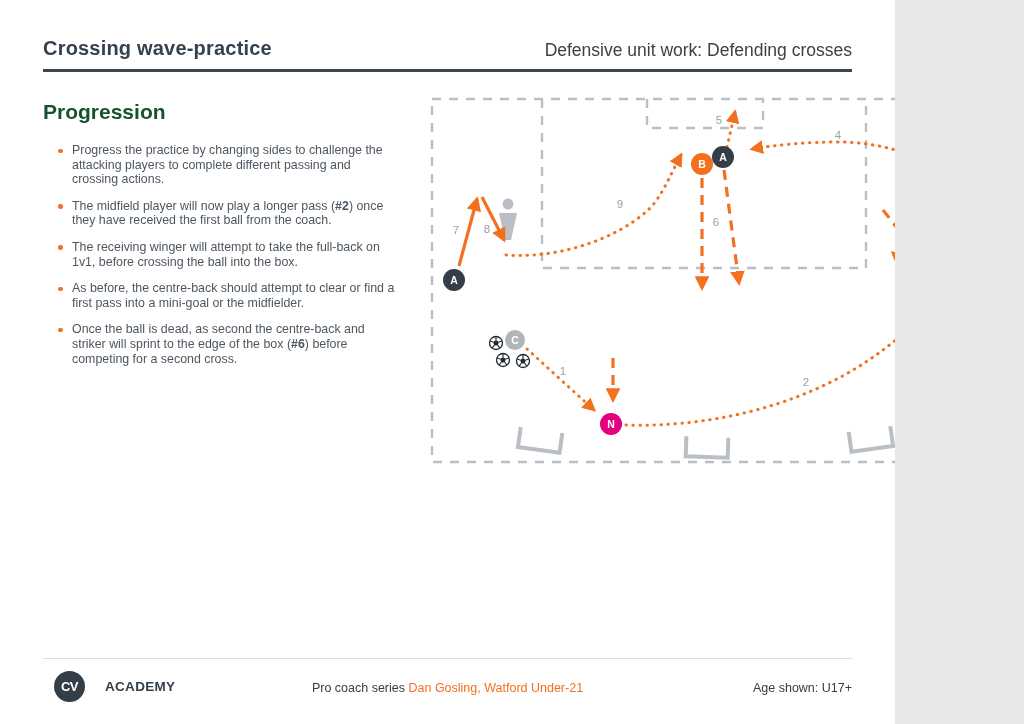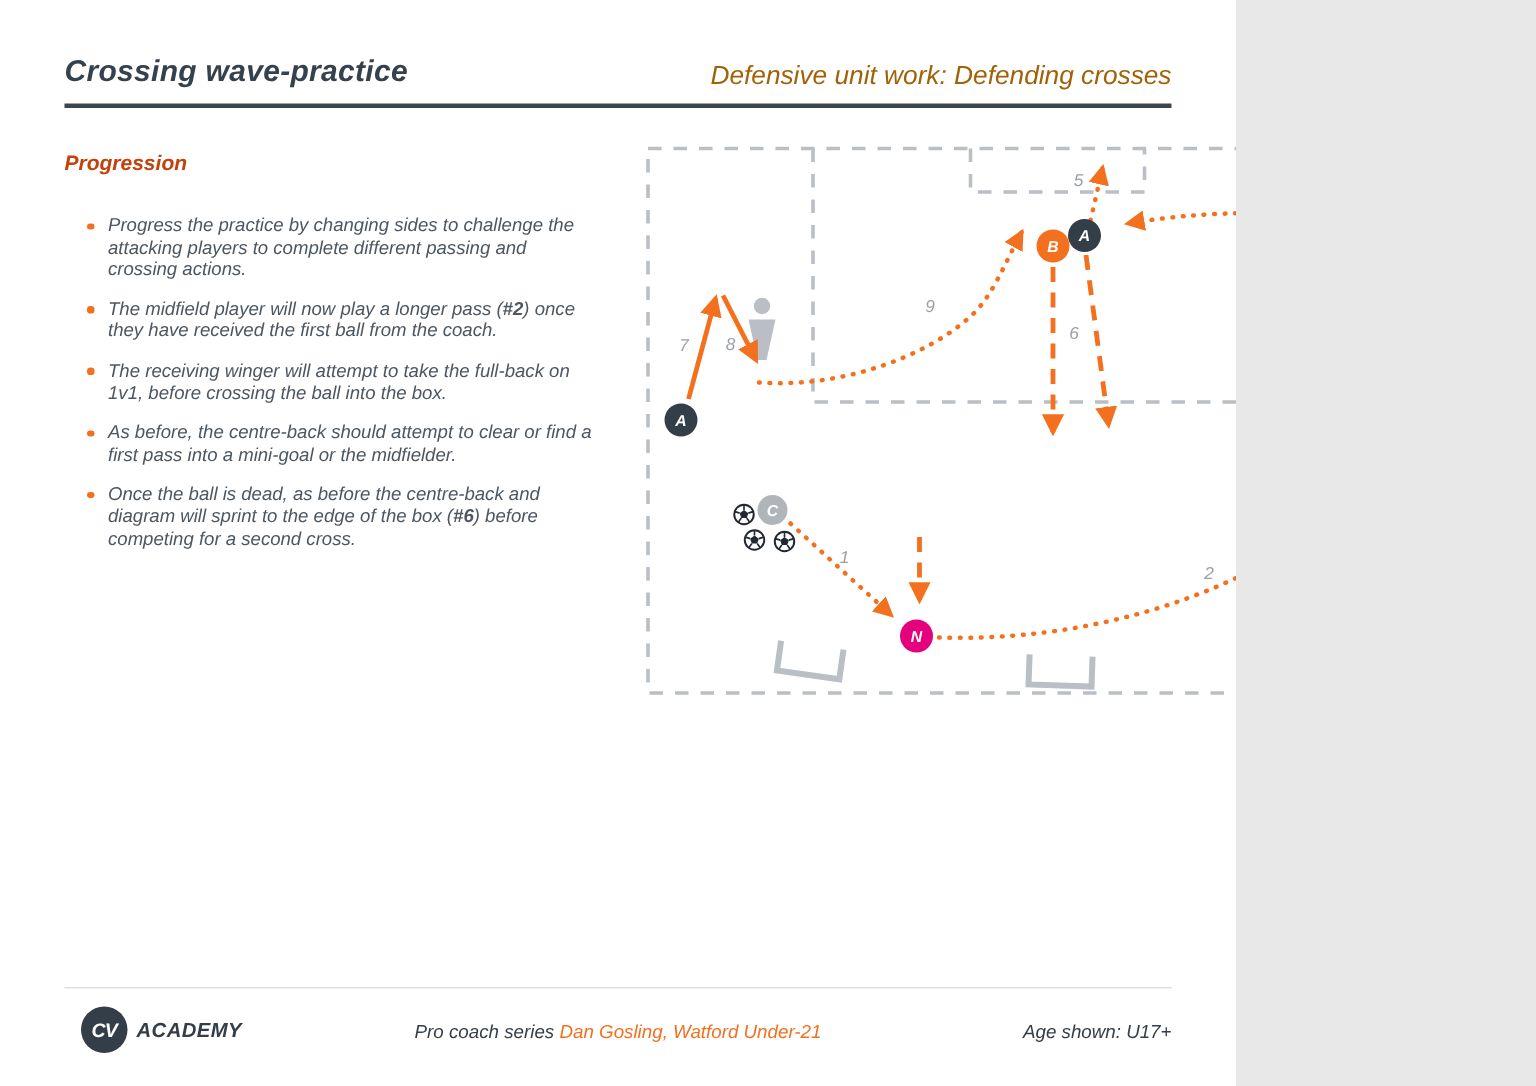--- a/index.html
+++ b/index.html
@@ -1,38 +1,38 @@
 <!DOCTYPE html>
 <html><head>
 <meta charset="utf-8">
 <style>
   html,body{margin:0;padding:0;background:#e8e8e8;}
-  .page{position:relative;width:824px;height:724px;background:#ffffff;overflow:hidden;
-        font-family:"Liberation Sans",sans-serif;font-style:italic;}
+  .page{position:relative;width:895px;height:724px;background:#ffffff;overflow:hidden;
+        font-family:"Liberation Sans",sans-serif;}
   
   .title{position:absolute;left:43px;top:37px;font-size:20px;font-weight:bold;color:#35414d;letter-spacing:.2px;}
-  .subtitle{position:absolute;right:43px;top:40px;font-size:17.5px;color:#a16207;}
+  .subtitle{position:absolute;right:43px;top:40px;font-size:17.5px;color:#404040;}
   .rule{position:absolute;left:43px;right:43px;top:69px;height:3px;background:#3a4650;}
   
-  .prog-heading{position:absolute;left:43px;top:100px;font-size:14px;font-weight:bold;color:#c2410c;}
+  .prog-heading{position:absolute;left:43px;top:100px;font-size:21px;font-weight:bold;color:#14532d;}
   .bullets{position:absolute;left:43px;top:131px;width:364px;margin:0;padding:0;list-style:none;
            font-size:12.4px;line-height:14.6px;color:#4d5761;}
   .bullets li{position:relative;padding-left:17px;margin:12px;}
   .bullets li::before{content:"";position:absolute;left:3px;top:5.5px;width:4.5px;height:4.5px;
            border-radius:50%;background:#f3701e;}
   .bullets .b{font-weight:bold;}
   
   .diagram{position:absolute;left:0;top:0;width:1024px;height:724px;}
   
   .footer-rule{position:absolute;left:43px;right:43px;top:658px;height:1px;background:#dcdfe2;}
   .logo{position:absolute;left:54px;top:671px;display:flex;align-items:center;}
   .logo-mark{width:31px;height:31px;border-radius:50%;background:#333e48;color:#fff;
              display:flex;align-items:center;justify-content:center;
              font-weight:bold;font-size:13px;letter-spacing:-.5px;}
-  .logo-text{margin-left:6px;font-weight:bold;font-size:13.5px;color:#333e48;letter-spacing:.3px;}
+  .logo-text{margin-left:20px;font-weight:bold;font-size:13.5px;color:#333e48;letter-spacing:.3px;}
   .footer-center{position:absolute;left:50%;transform:translateX(-50%);top:681px;
                  font-size:12.5px;color:#333e48;white-space:nowrap;}
   .footer-center .orange{color:#f3701e;}
   .footer-right{position:absolute;right:43px;top:681px;font-size:12.5px;color:#333e48;}
   svg text.num{font-family:"Liberation Sans",sans-serif;font-size:11.5px;fill:#9aa0a5;}
   svg text.pl{font-family:"Liberation Sans",sans-serif;font-size:10.5px;font-weight:bold;fill:#ffffff;}
 </style>
 </head>
 <body>
 
@@ -41,21 +41,21 @@
   <div class="title">Crossing wave-practice</div>
   <div class="subtitle">Defensive unit work: Defending crosses</div>
   <div class="rule"></div>
 
   <div class="prog-heading">Progression</div>
   <ul class="bullets">
       <li><span>Progress the practice by changing sides to challenge the attacking players to complete different passing and crossing actions.</span></li>
       <li><span>The midfield player will now play a longer pass (</span><span class="b">#2</span><span>) once they have received the first ball from the coach.</span></li>
       <li><span>The receiving winger will attempt to take the full-back on 1v1, before crossing the ball into the box.</span></li>
       <li><span>As before, the centre-back should attempt to clear or find a first pass into a mini-goal or the midfielder.</span></li>
-      <li><span>Once the ball is dead, as before the centre-back and diagram will sprint to the edge of the box (</span><span class="b">#6</span><span>) before competing for a second cross.</span></li>
+      <li><span>Once the ball is dead, as second the centre-back and striker will sprint to the edge of the box (</span><span class="b">#6</span><span>) before competing for a second cross.</span></li>
     </ul>
 
   <svg class="diagram" viewBox="0 0 1024 724" xmlns="http://www.w3.org/2000/svg">
     <defs>
       <marker id="ah" viewBox="0 0 10 10" refX="8" refY="5" markerWidth="4.6" markerHeight="4.6" orient="auto">
         <path d="M0,0 L10,5 L0,10 Z" fill="#f3701e"></path>
       </marker>
       <g id="ball">
         <circle r="6.5" fill="#ffffff" stroke="#222831" stroke-width="1.3"></circle>
         <polygon points="0,-3 2.9,-0.9 1.8,2.4 -1.8,2.4 -2.9,-0.9" fill="#222831"></polygon>

